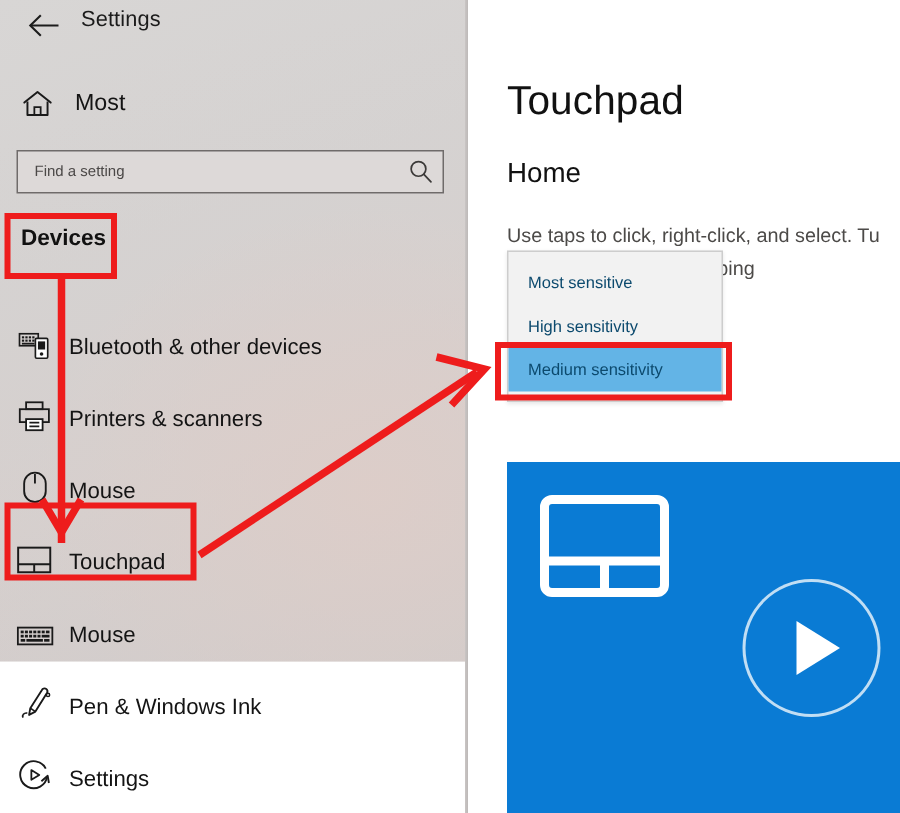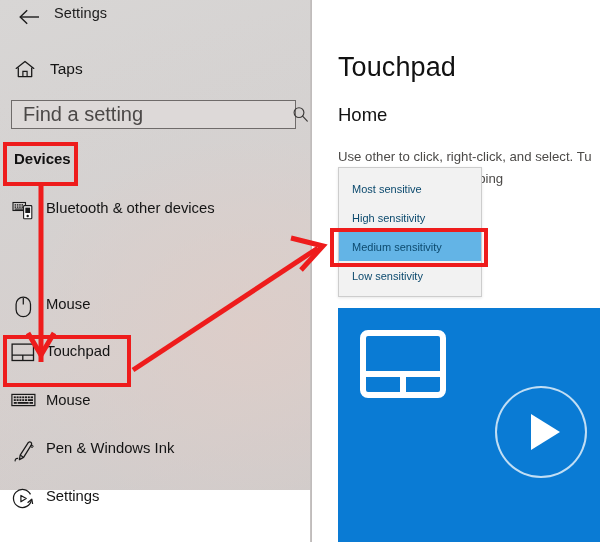--- a/index.html
+++ b/index.html
@@ -5,21 +5,21 @@
   html,body{margin:0;padding:0;}
   body{
     width:600px;height:542px;overflow:hidden;
     font-family:"Liberation Sans","DejaVu Sans",sans-serif;
     background:#ffffff;position:relative;
   }
   #app{position:absolute;inset:0;width:600px;height:542px;overflow:hidden;background:#fff;}
 
   
   #sidebar{
-    position:absolute;left:0;top:0;width:312px;height:490px;
+    position:absolute;left:0;top:0;width:312px;height:441px;
     background:
       radial-gradient(ellipse 380px 320px at 250px 330px, rgba(222,205,200,0.85) 0%, rgba(214,209,208,0.25) 60%, rgba(209,207,206,0) 100%),
       linear-gradient(160deg,#d8d6d5 0%,#d5d2d1 35%,#d6cfcd 65%,#cfcac9 100%);
   }
   #sidebar-edge{position:absolute;left:310px;top:0;width:2px;height:542px;background:linear-gradient(90deg,#c9c5c4,#bdb9b8);}
 
   .back-arrow{
     position:absolute;left:14px;top:4px;width:30px;height:26px;
     display:flex;align-items:center;justify-content:center;cursor:pointer;
   }
@@ -36,33 +36,33 @@
   .home-row .ico{width:30px;display:flex;justify-content:center;align-items:center;}
   .home-row .lbl{font-size:15.5px;color:#141414;margin-left:10px;}
 
   .search-box{
     position:absolute;left:11px;top:100px;width:285px;height:29px;
     background:#ddd9d8;border:1px solid #6f6b6a;
     display:flex;align-items:center;box-sizing:border-box;cursor:text;
   }
   .search-box input{
     border:0;background:transparent;outline:none;flex:1;
-    font-family:"Liberation Sans",sans-serif;font-size:20px;color:#3a3a3a;
+    font-family:"Liberation Sans",sans-serif;font-size:10px;color:#3a3a3a;
     padding:0 4px 0 11px;
   }
   .search-box input::placeholder{color:#4b4847;opacity:1;}
   .search-ico{width:30px;display:flex;align-items:center;justify-content:center;}
 
   .section-head{
     position:absolute;left:14px;top:150px;font-size:15px;font-weight:bold;color:#111;
   }
 
   .nav-item{
     position:absolute;left:0;width:300px;height:40px;
-    display:flex;align-items:flex-start;cursor:pointer;
+    display:flex;align-items:flex-end;cursor:pointer;
   }
   .nav-item .nv-ico{width:46px;display:flex;justify-content:center;align-items:center;}
   .nav-item .nv-lbl{font-size:14.8px;color:#141414;}
 
   
   #sb-track{position:absolute;left:311px;top:195px;width:3px;height:347px;background:#7e7a79;}
 
   
   #pane{position:absolute;left:312px;top:0;width:288px;height:542px;background:#fff;overflow:hidden;}
   .pg-title{position:absolute;left:26px;top:52px;font-size:27px;color:#111;letter-spacing:.1px;}
@@ -121,21 +121,21 @@
     <div class="win-title">Settings</div>
 
     <div class="home-row">
       <span class="ico">
         <svg width="20" height="19" viewBox="0 0 20 19" aria-hidden="true">
           <path d="M1.2 8.4 L10 1.4 L18.8 8.4" fill="none" stroke="#1a1a1a" stroke-width="1.3" stroke-linecap="round" stroke-linejoin="round"></path>
           <path d="M3.3 7.6 L3.3 16.6 L16.7 16.6 L16.7 7.6" fill="none" stroke="#1a1a1a" stroke-width="1.3" stroke-linejoin="round"></path>
           <path d="M7.9 16.6 L7.9 11.4 L12.1 11.4 L12.1 16.6" fill="none" stroke="#1a1a1a" stroke-width="1.2"></path>
         </svg>
       </span>
-      <span class="lbl">Taps</span>
+      <span class="lbl">Most</span>
     </div>
 
     <div class="search-box">
       <input type="text" placeholder="Find a setting" value="" style="">
       <span class="search-ico">
         <svg width="17" height="17" viewBox="0 0 17 17" aria-hidden="true">
           <circle cx="7" cy="6.6" r="4.9" fill="none" stroke="#3b3938" stroke-width="1.15"></circle>
           <path d="M10.6 10.2 L15.3 15.2" stroke="#3b3938" stroke-width="1.15" stroke-linecap="round"></path>
         </svg>
       </span>
@@ -159,20 +159,31 @@
             <rect x="2.6" y="8.5" width="8.4" height="1.2"></rect>
           </g>
           <rect x="11.6" y="5.6" width="8.2" height="13.2" rx="0.8" fill="#fff" stroke="#1a1a1a" stroke-width="1.1"></rect>
           <rect x="13.3" y="7.6" width="4.8" height="5.4" fill="#1a1a1a"></rect>
           <circle cx="15.7" cy="16" r="1.2" fill="#1a1a1a"></circle>
         </svg>
       </span>
       <span class="nv-lbl">Bluetooth &amp; other devices</span>
     </div>
 
+    <div class="nav-item" style="top:248px">
+      <span class="nv-ico">
+        <svg width="22" height="21" viewBox="0 0 22 21" aria-hidden="true">
+          <rect x="5.4" y="1.2" width="11" height="4.6" fill="none" stroke="#1a1a1a" stroke-width="1.2"></rect>
+          <rect x="1.2" y="5.8" width="19.4" height="8.6" fill="none" stroke="#1a1a1a" stroke-width="1.2"></rect>
+          <rect x="5.4" y="12.4" width="11" height="7.4" fill="#fff" stroke="#1a1a1a" stroke-width="1.2"></rect>
+          <path d="M7.6 14.7 H14.2 M7.6 17.2 H14.2" stroke="#1a1a1a" stroke-width="1.1"></path>
+        </svg>
+      </span>
+      <span class="nv-lbl">Printers &amp; scanners</span>
+    </div>
 
     <div class="nav-item" style="top:296px">
       <span class="nv-ico">
         <svg width="17" height="22" viewBox="0 0 17 22" aria-hidden="true">
           <rect x="1.1" y="1.1" width="14.4" height="19.6" rx="7.2" fill="none" stroke="#1a1a1a" stroke-width="1.25"></rect>
           <path d="M8.3 2 L8.3 8.4" stroke="#1a1a1a" stroke-width="1.25"></path>
         </svg>
       </span>
       <span class="nv-lbl">Mouse</span>
     </div>
@@ -240,29 +251,28 @@
     <div id="sb-track"></div>
   </div>
   <div id="sidebar-edge"></div>
 
   <div id="pane">
 
     <div class="pg-title">Touchpad</div>
     <div class="sub-title">Home</div>
 
     <div class="desc">
-      <span>Use other to click, right-click, and select. Tu</span>
+      <span>Use taps to click, right-click, and select. Tu</span>
       <span class="l2">'re typing</span>
     </div>
 
     <div class="dd">
       <div class="dd-item">Most sensitive</div>
       <div class="dd-item">High sensitivity</div>
       <div class="dd-item sel">Medium sensitivity</div>
-      <div class="dd-item">Low sensitivity</div>
     </div>
 
     <div class="video">
       <span class="tp-glyph">
         <svg width="86" height="68" viewBox="0 0 86 68" aria-hidden="true">
           <rect x="3" y="3" width="80" height="62" rx="5" fill="none" stroke="#fff" stroke-width="6"></rect>
           <path d="M6 44 H80 M43 44 V62" stroke="#fff" stroke-width="6"></path>
         </svg>
       </span>
       <span class="play">

